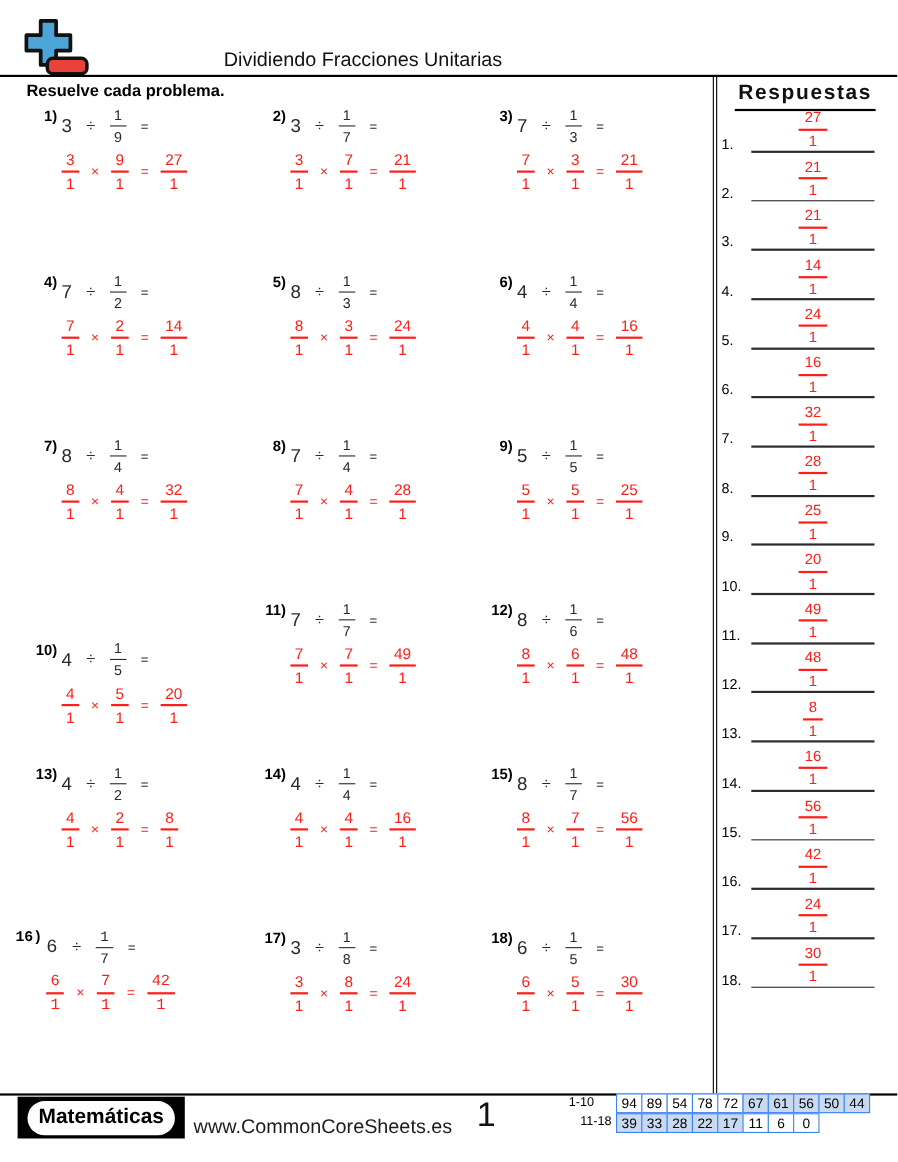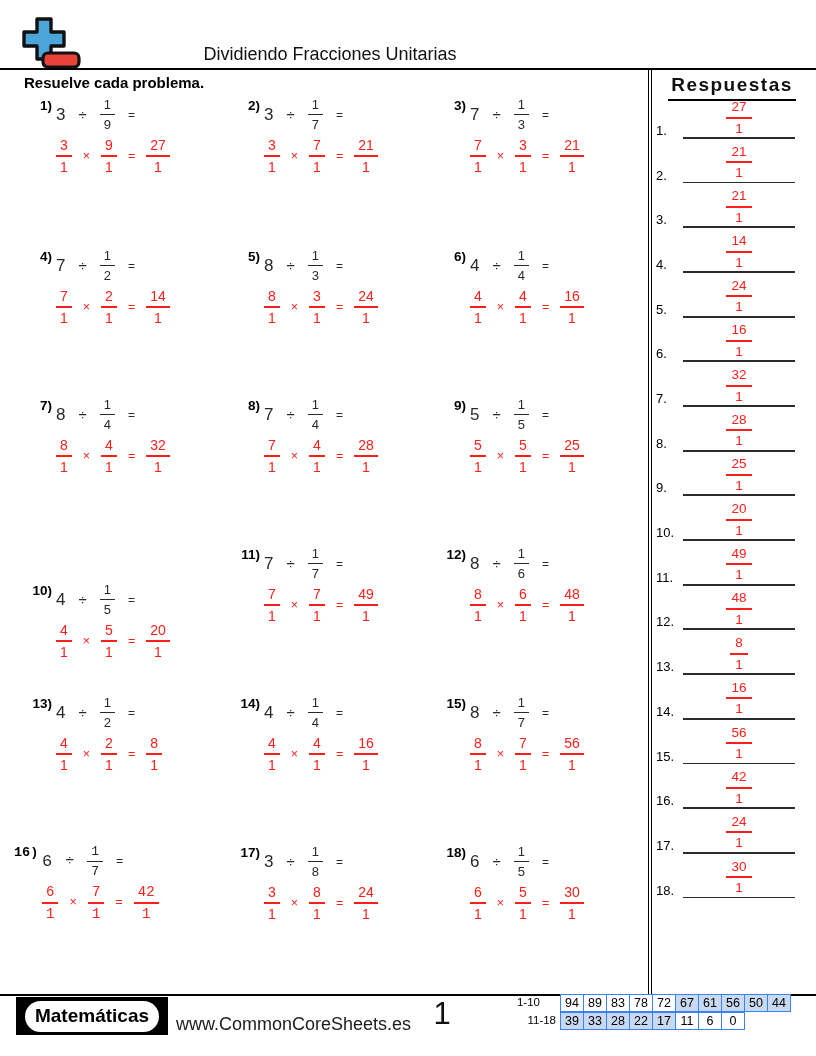--- a/index.html
+++ b/index.html
@@ -793,21 +793,21 @@
   <div id="brand-box">
     <div id="brand-pill">Matemáticas</div>
   </div>
   <div id="website">www.CommonCoreSheets.es</div>
   <div id="page-number">1</div>
   <div id="score-table">
       <div class="score-label" style="left: 496px; top: 996px;">1-10</div>
       <div class="score-row" style="left: 561px; top: 994px;">
         <div class="score-cell">94</div>
         <div class="score-cell">89</div>
-        <div class="score-cell">83</div>
+        <div class="score-cell">54</div>
         <div class="score-cell">78</div>
         <div class="score-cell">72</div>
         <div class="score-cell blue">67</div>
         <div class="score-cell blue">61</div>
         <div class="score-cell blue">56</div>
         <div class="score-cell blue">50</div>
         <div class="score-cell blue">44</div>
       </div>
       <div class="score-label" style="left: 512px; top: 1014px;">11-18</div>
       <div class="score-row" style="left: 561px; top: 1012px;">

